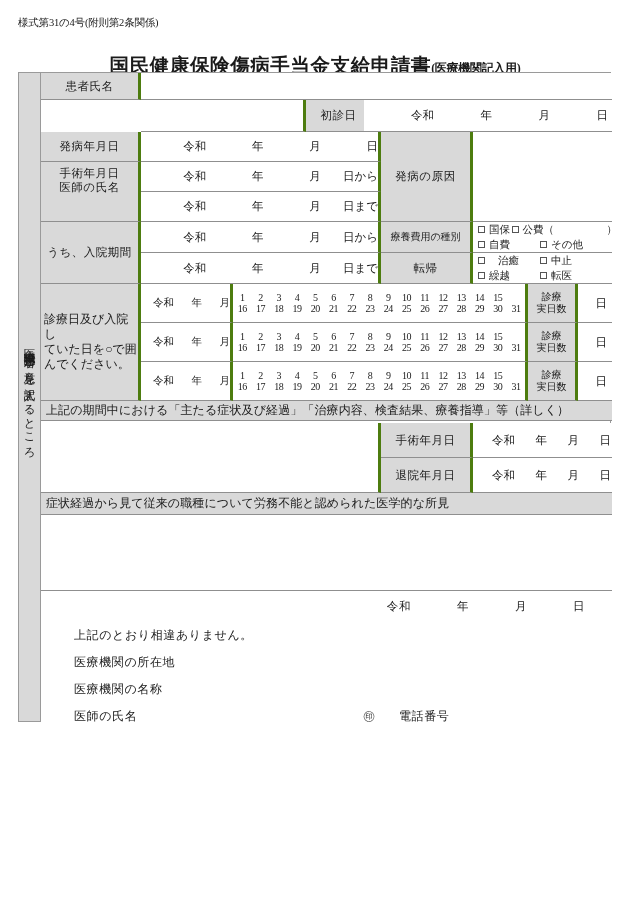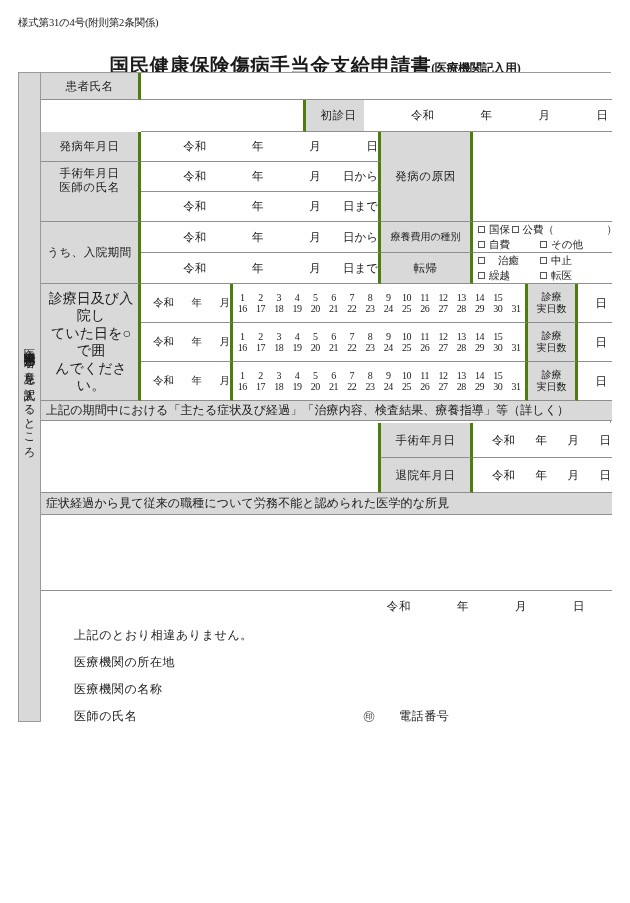--- a/index.html
+++ b/index.html
@@ -97,22 +97,22 @@
   }
   .c.nob { border-bottom: none; }
   .c.nor { border-right: none; }
   .lbl {
     background: #d9d9d9;
     justify-content: center;
     text-align: center;
     letter-spacing: 0.5px;
   }
   .lbl.small { font-size: 10px; letter-spacing: 0px; }
-  .lbl.tiny  { font-size: 14px;  letter-spacing: 0px; line-height: 1.25;
-               justify-content: flex-start; padding-left: 3px; text-align: center; }
+  .lbl.tiny  { font-size: 12px;  letter-spacing: 0px; line-height: 1.25;
+               justify-content: flex-start; padding-left: 3px; text-align: left; }
   .white { background: #ffffff; }
   .two-line { display: block; padding-top: 4px; line-height: 1.25; }
 
   
   .dateline {
     display: flex;
     align-items: center;
     width: 100%;
     font-size: 11.5px;
   }

